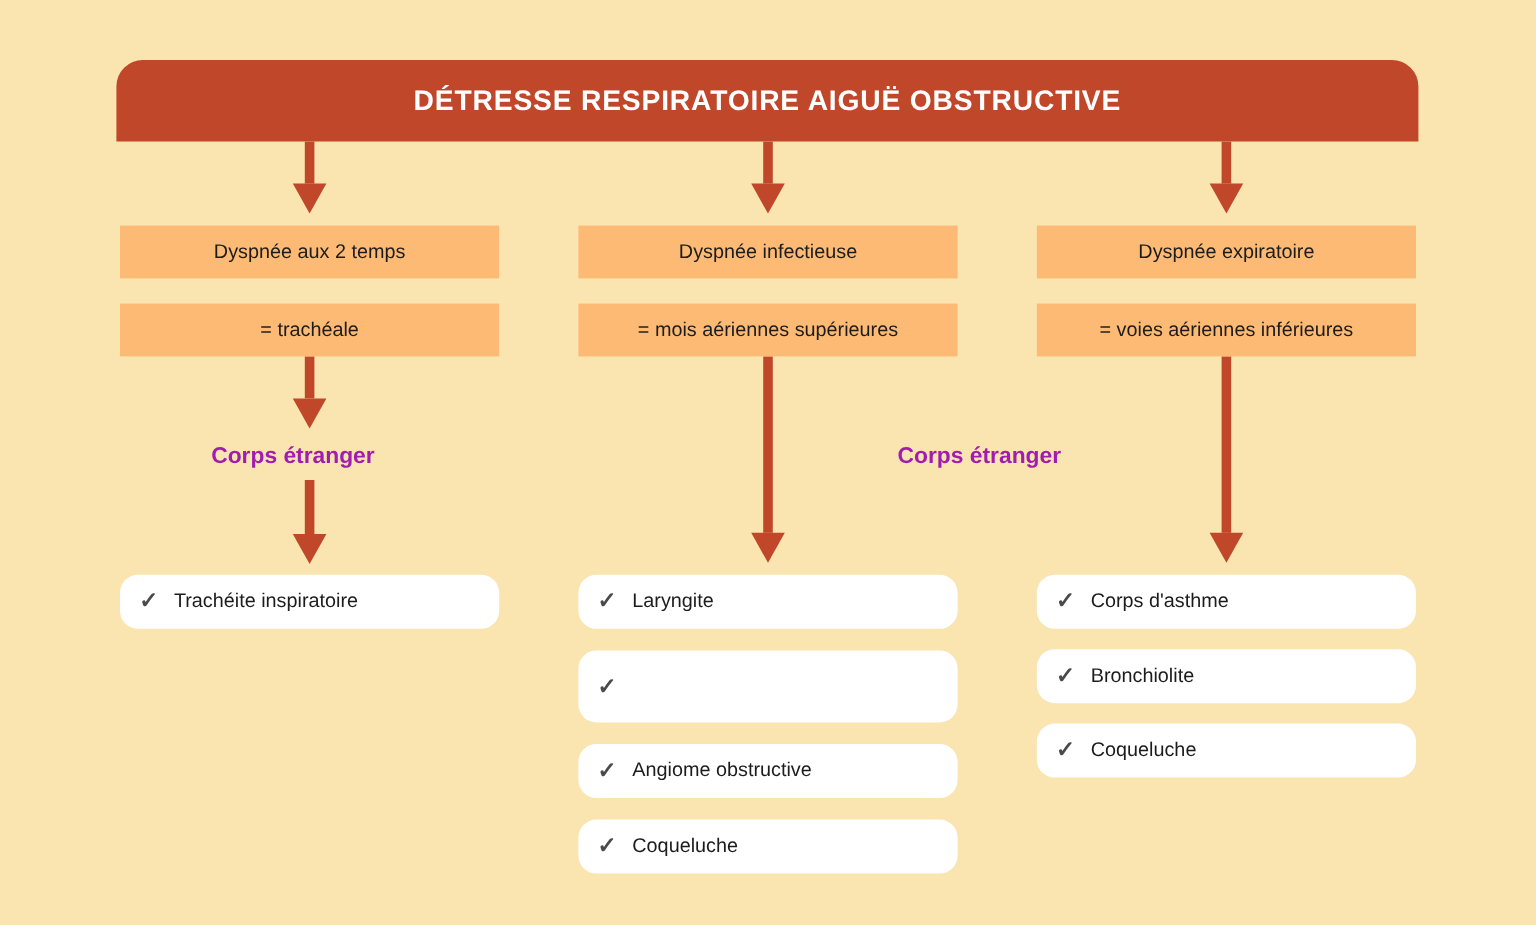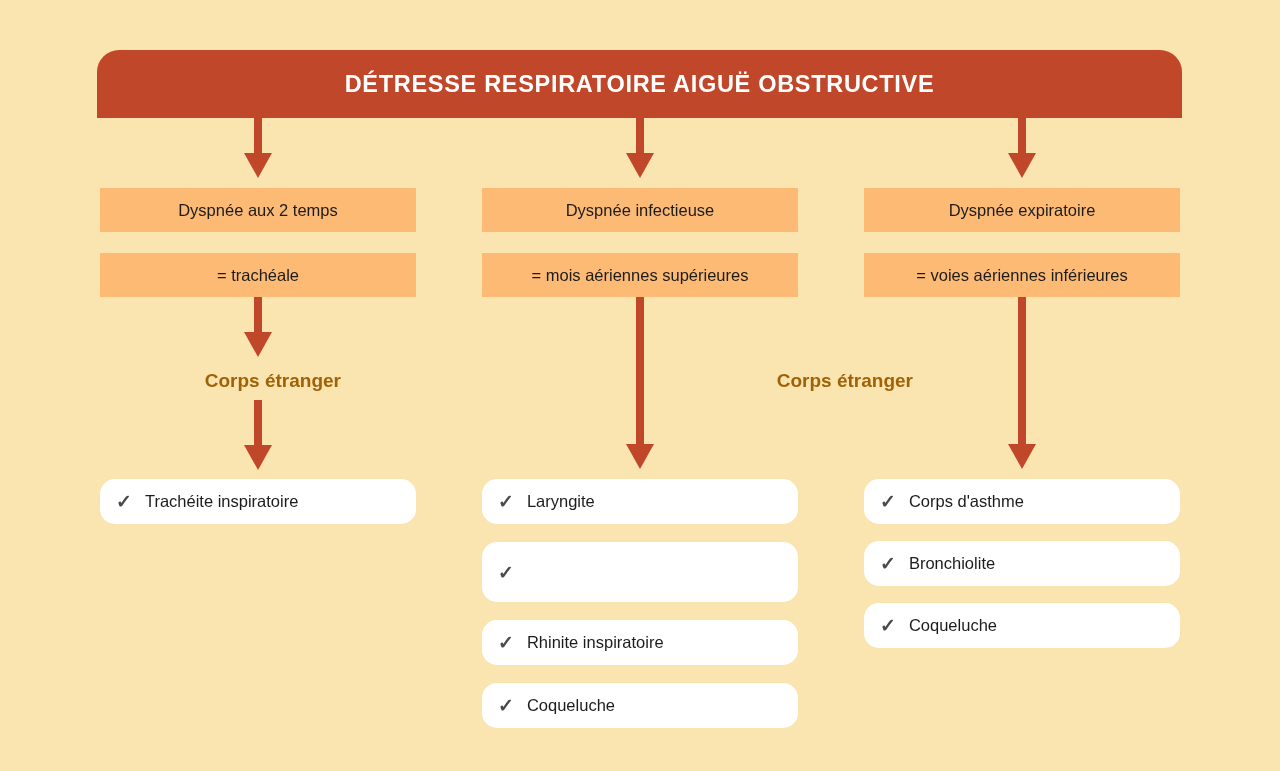--- a/index.html
+++ b/index.html
@@ -94,25 +94,25 @@
     line-height: 1;
     flex: 0 0 auto;
   }
   .result-box .rlabel {
     line-height: 1.32;
   }
 
   
   .fb-label {
     position: absolute;
-    color: #a16207;
+    color: #a21caf;
     font-size: 19px;
     font-weight: bold;
     white-space: nowrap;
-    text-align: right;
+    text-align: left;
   }
 
   
   .arrow {
     position: absolute;
   }
   .arrow .shaft {
     position: absolute;
     left: 50%;
     top: 0;
@@ -191,21 +191,21 @@
         <div class="plain-box b1">= mois aériennes supérieures</div>
         <div class="result-box" style="top: 479px; height: 45px;">
           <span class="check">✓</span>
           <span class="rlabel">Laryngite</span>
         </div>
         <div class="result-box" style="top: 542px; height: 60px;">
           <span class="check">✓</span>
         </div>
         <div class="result-box" style="top: 620px; height: 45px;">
           <span class="check">✓</span>
-          <span class="rlabel">Rhinite inspiratoire</span>
+          <span class="rlabel">Angiome obstructive</span>
         </div>
         <div class="result-box" style="top: 683px; height: 45px;">
           <span class="check">✓</span>
           <span class="rlabel">Coqueluche</span>
         </div>
       </div>
       <div class="column" id="col-2">
         <div class="plain-box b0">Dyspnée expiratoire</div>
         <div class="plain-box b1">= voies aériennes inférieures</div>
         <div class="result-box" style="top: 479px; height: 45px;">

